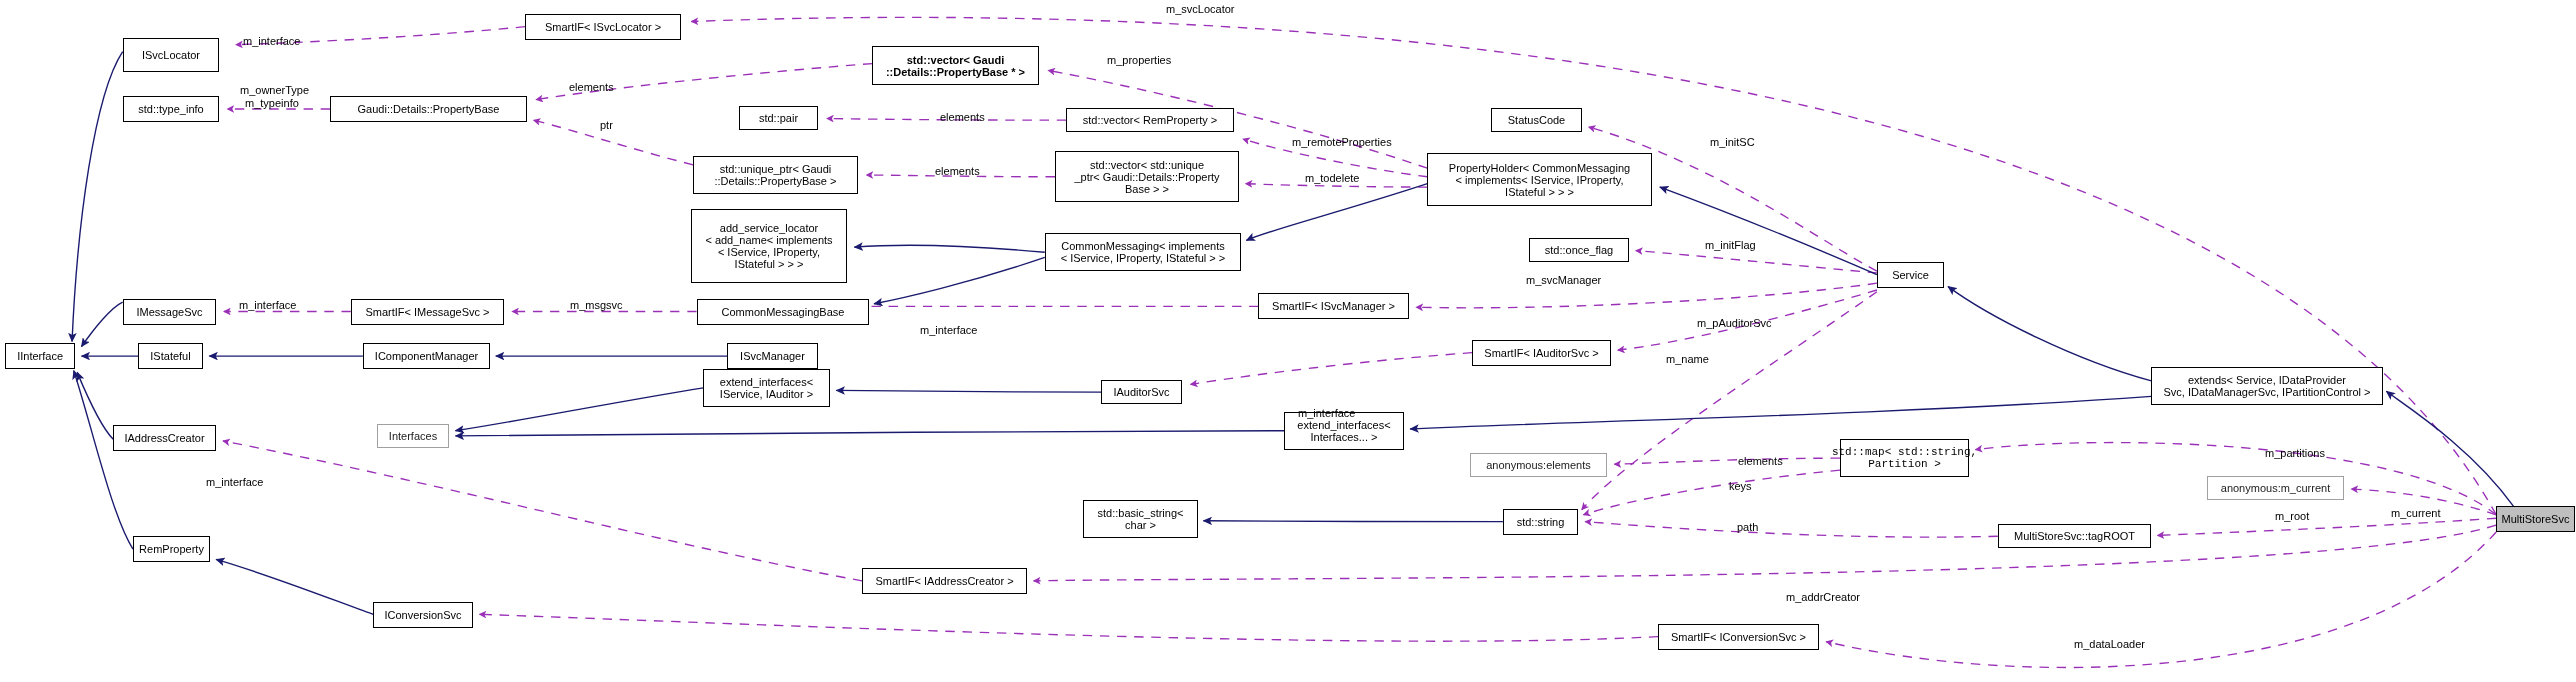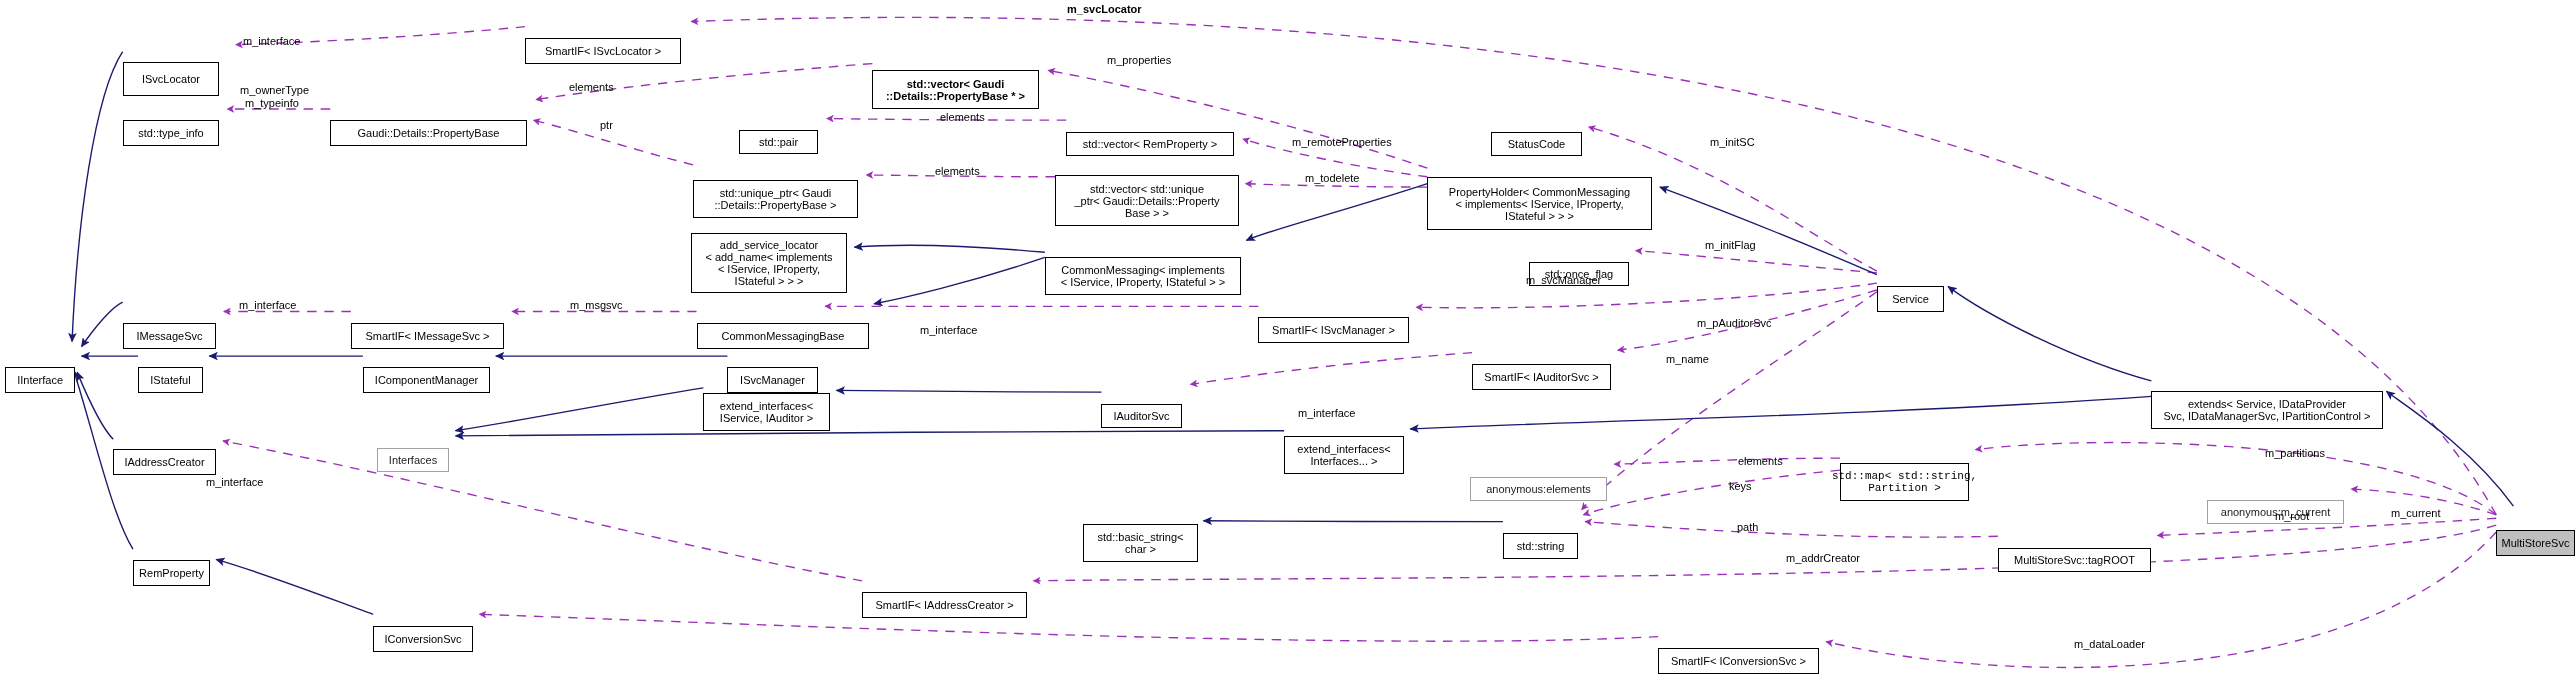--- a/index.html
+++ b/index.html
@@ -31,21 +31,20 @@
     color: #000000;
     font-size: 11px;
     line-height: 12px;
     text-align: center;
     display: flex;
     align-items: center;
     justify-content: center;
     white-space: pre;
     padding: 0.9px 3.4px;
     z-index: 5;
-    margin-top: 24px;
   }
   .node.anon {
     border: 0.9px solid #a0a0a0;
     background: #ffffff;
     color: #222222;
   }
   .node.focus {
     background: #bfbfbf;
     border: 0.9px solid #000000;
   }
@@ -140,21 +139,21 @@
   <div class="node" style="left:1066px;top:108px;width:168px;height:24px;">std::vector&lt; RemProperty &gt;</div>
   <div class="node" style="left:693px;top:156px;width:165px;height:38px;">std::unique_ptr&lt; Gaudi
 ::Details::PropertyBase &gt;</div>
   <div class="node" style="left:1055px;top:151px;width:184px;height:51px;">std::vector&lt; std::unique
 _ptr&lt; Gaudi::Details::Property
 Base &gt; &gt;</div>
   <div class="node" style="left:1491px;top:108px;width:91px;height:24px;">StatusCode</div>
   <div class="node" style="left:1427px;top:153px;width:225px;height:53px;">PropertyHolder&lt; CommonMessaging
 &lt; implements&lt; IService, IProperty,
 IStateful &gt; &gt; &gt;</div>
-  <div class="node" style="left:691px;top:209px;width:156px;height:60px;">add_service_locator
+  <div class="node" style="left:691px;top:209px;width:156px;height:74px;">add_service_locator
 &lt; add_name&lt; implements
 &lt; IService, IProperty,
 IStateful &gt; &gt; &gt;</div>
   <div class="node" style="left:1045px;top:233px;width:196px;height:38px;">CommonMessaging&lt; implements
 &lt; IService, IProperty, IStateful &gt; &gt;</div>
   <div class="node" style="left:1529px;top:238px;width:100px;height:24px;">std::once_flag</div>
   <div class="node" style="left:1877px;top:262px;width:67px;height:26px;">Service</div>
   <div class="node" style="left:123px;top:299px;width:93px;height:26px;">IMessageSvc</div>
   <div class="node" style="left:351px;top:299px;width:153px;height:26px;">SmartIF&lt; IMessageSvc &gt;</div>
   <div class="node" style="left:697px;top:299px;width:172px;height:26px;">CommonMessagingBase</div>
@@ -181,21 +180,21 @@
   <div class="node" style="left:1083px;top:500px;width:115px;height:38px;">std::basic_string&lt;
 char &gt;</div>
   <div class="node" style="left:1503px;top:509px;width:75px;height:26px;">std::string</div>
   <div class="node" style="left:1998px;top:524px;width:153px;height:24px;">MultiStoreSvc::tagROOT</div>
   <div class="node" style="left:133px;top:536px;width:77px;height:26px;">RemProperty</div>
   <div class="node" style="left:862px;top:568px;width:165px;height:26px;">SmartIF&lt; IAddressCreator &gt;</div>
   <div class="node" style="left:373px;top:602px;width:100px;height:26px;">IConversionSvc</div>
   <div class="node" style="left:1658px;top:624px;width:161px;height:26px;">SmartIF&lt; IConversionSvc &gt;</div>
 
   <div class="edge-label" style="left:243px;top:35px;">m_interface</div>
-  <div class="edge-label" style="left:1067px;top:3.4px;font-weight:bold;">m_svcLocator</div>
+  <div class="edge-label" style="left:1166px;top:3.4px;">m_svcLocator</div>
   <div class="edge-label" style="left:1107px;top:54px;">m_properties</div>
   <div class="edge-label" style="left:240px;top:84px;">m_ownerType</div>
   <div class="edge-label" style="left:245px;top:97px;">m_typeinfo</div>
   <div class="edge-label" style="left:569px;top:81px;">elements</div>
   <div class="edge-label" style="left:600px;top:119px;">ptr</div>
   <div class="edge-label" style="left:940px;top:111px;">elements</div>
   <div class="edge-label" style="left:935px;top:165px;">elements</div>
   <div class="edge-label" style="left:1292px;top:136px;">m_remoteProperties</div>
   <div class="edge-label" style="left:1710px;top:136px;">m_initSC</div>
   <div class="edge-label" style="left:1305px;top:172px;">m_todelete</div>
@@ -207,17 +206,17 @@
   <div class="edge-label" style="left:1697px;top:317px;">m_pAuditorSvc</div>
   <div class="edge-label" style="left:1666px;top:353px;">m_name</div>
   <div class="edge-label" style="left:1298px;top:407px;">m_interface</div>
   <div class="edge-label" style="left:206px;top:476px;">m_interface</div>
   <div class="edge-label" style="left:1738px;top:455px;">elements</div>
   <div class="edge-label" style="left:1729px;top:480px;">keys</div>
   <div class="edge-label" style="left:2265px;top:447px;">m_partitions</div>
   <div class="edge-label" style="left:2391px;top:507px;">m_current</div>
   <div class="edge-label" style="left:1737px;top:521px;">path</div>
   <div class="edge-label" style="left:2275px;top:510px;">m_root</div>
-  <div class="edge-label" style="left:1746px;top:552px;padding-left:40px;">m_addrCreator</div>
+  <div class="edge-label" style="left:1746px;top:591px;padding-left:40px;">m_addrCreator</div>
   <div class="edge-label" style="left:2074px;top:638px;">m_dataLoader</div>
 
 </div>
 
 
 </body></html>

